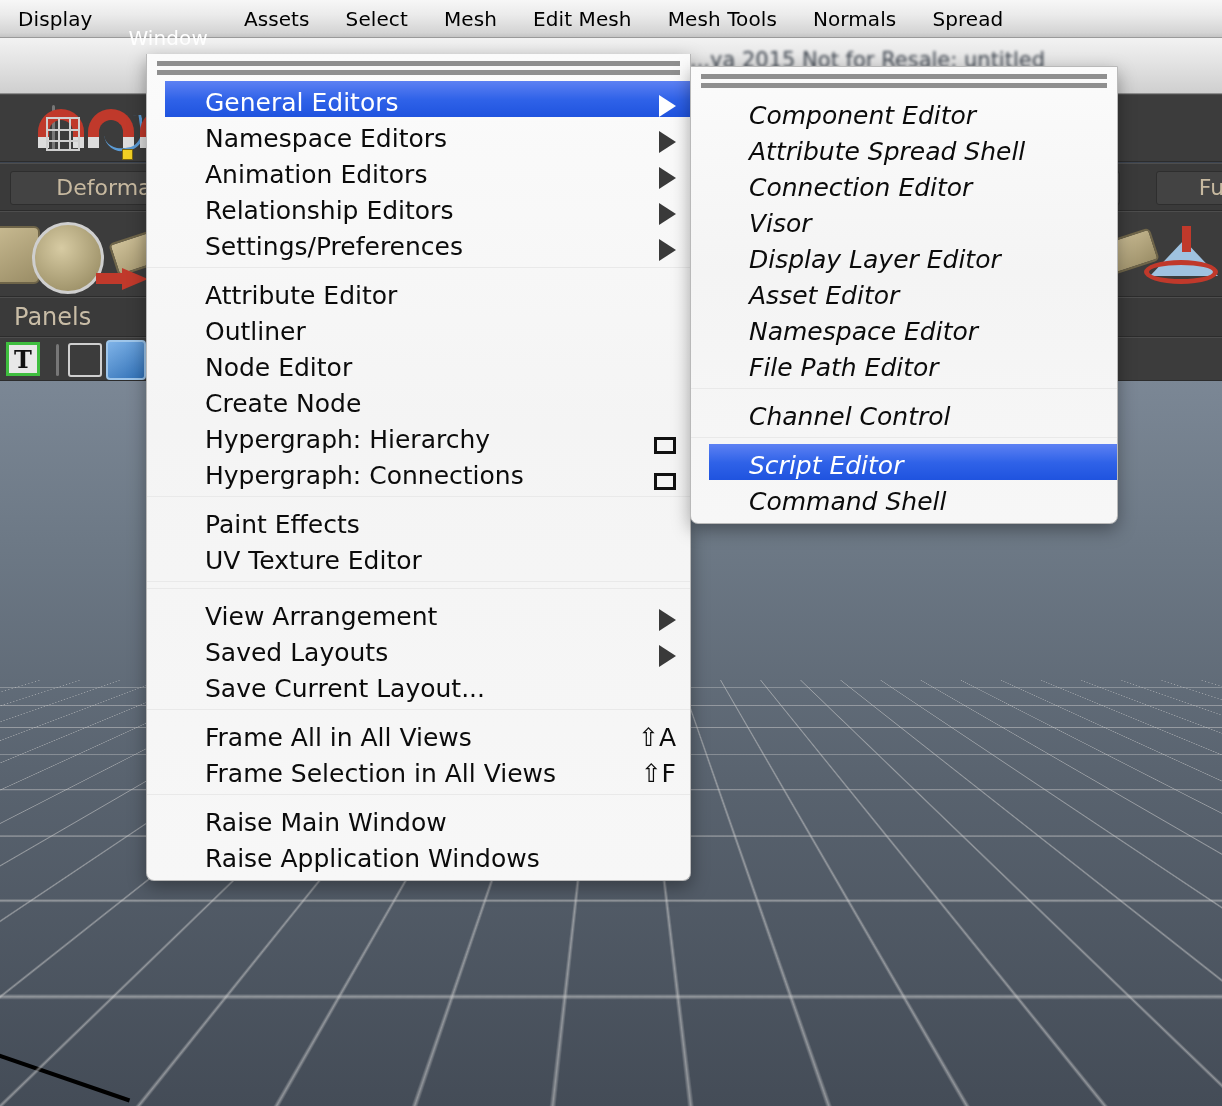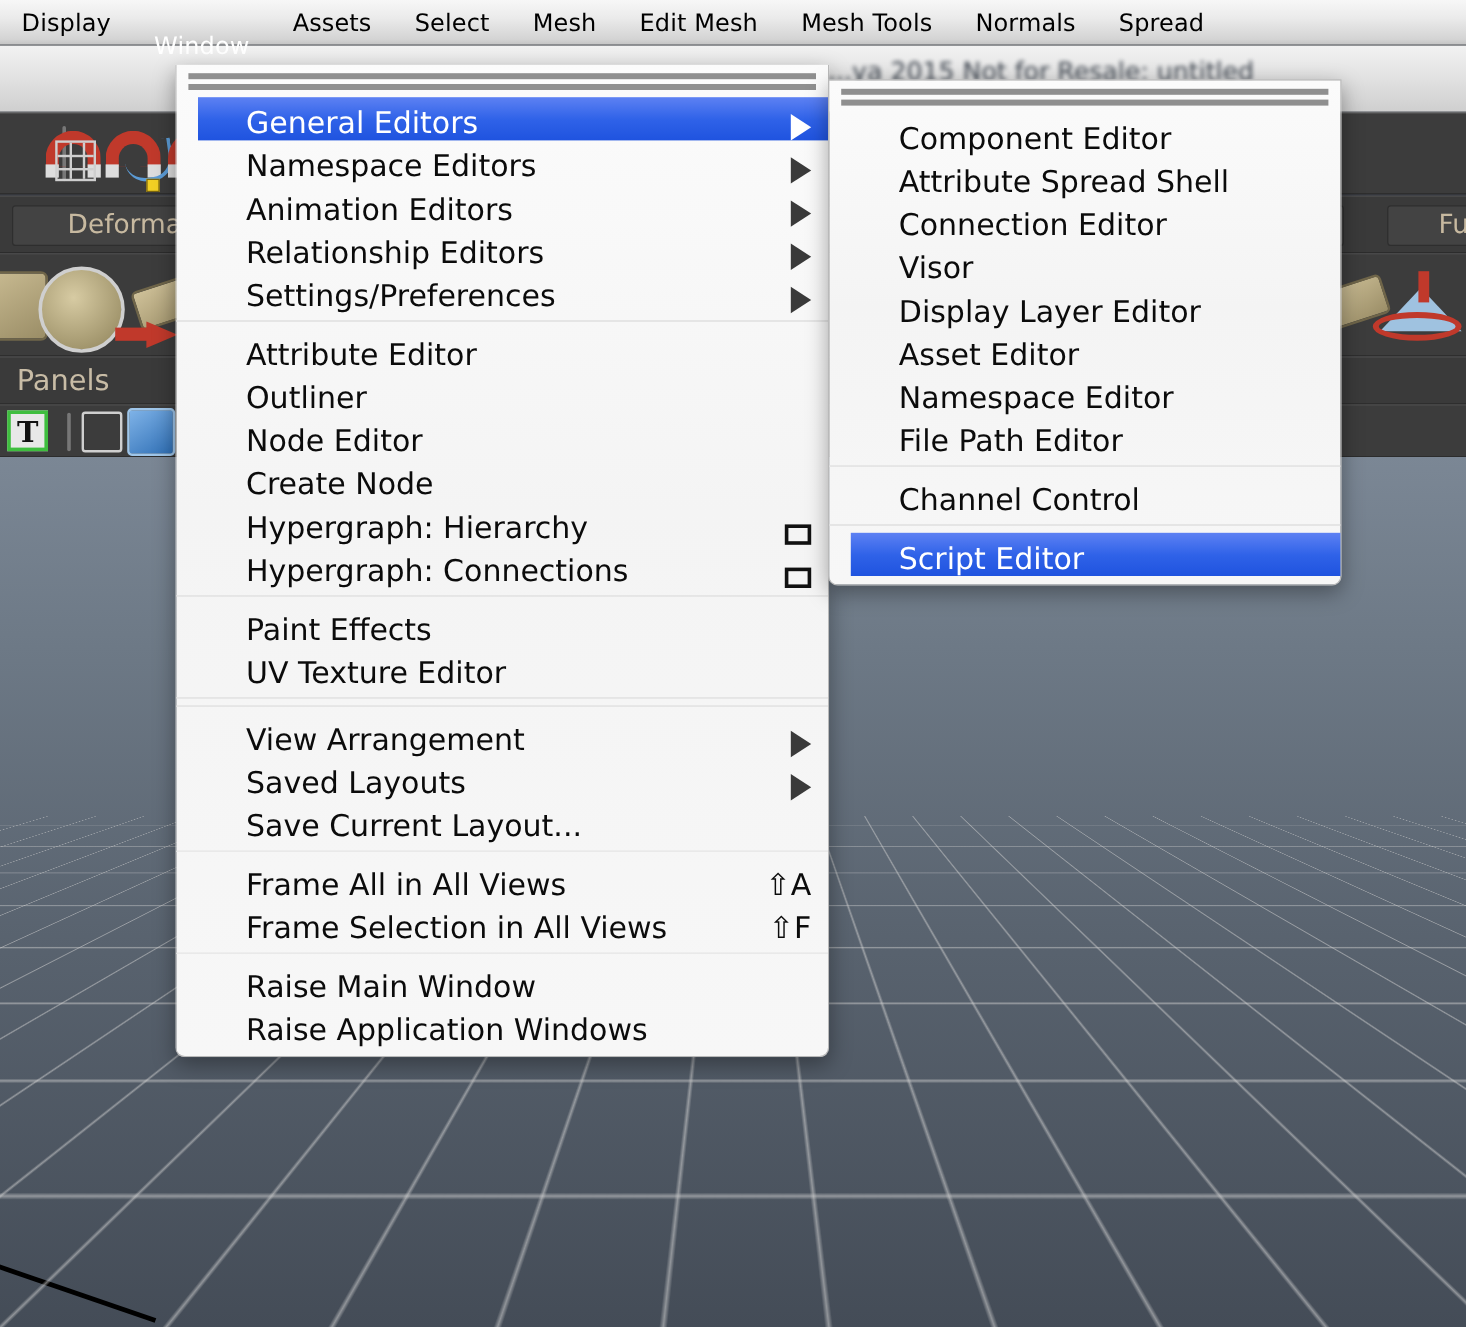--- a/index.html
+++ b/index.html
@@ -124,21 +124,21 @@
   
   .menu{
     position:absolute; z-index:60;
     background:linear-gradient(180deg,#fbfbfb 0%,#f4f4f4 45%,#f7f7f7 100%);
     border:1px solid #b9b9b9; border-top:none;
     border-radius:0 0 8px 8px;
     box-shadow:0 6px 18px rgba(0,0,0,.35);
     padding-bottom:7px;
   }
   #menu-window{ left:146px; top:54px; width:545px; }
-  #menu-general{ left:690px; top:66px; width:428px; border-top:1px solid #b9b9b9; border-radius:0 0 8px 8px;}
+  #menu-general{ left:690px; top:66px; width:428px; border-top:1px solid #b9b9b9; border-radius:0 0 8px 8px;font-style:italic;}
 
   .tearoff{ padding:7px 10px 6px 10px; }
   .tearoff .ln{ height:5px; background:#8f8f8f; margin-bottom:4px; }
   .tearoff .ln:last-child{ margin-bottom:0; }
 
   .mi{
     position:relative; display:flex; align-items:flex-end;
     height:36px; padding:0 14px 0 40px;
     font-size:25px; color:#0b0b0b; white-space:nowrap;margin-left:18px;
   }
@@ -383,14 +383,17 @@
         <span class="label">File Path Editor</span>
       </div>
       <div class="sep"></div>
       <div class="mi">
         <span class="label">Channel Control</span>
       </div>
       <div class="sep"></div>
       <div class="mi sel">
         <span class="label">Script Editor</span>
       </div>
+      <div class="mi">
+        <span class="label">Command Shell</span>
+      </div>
     </div>
 </div>
 
 </body></html>

